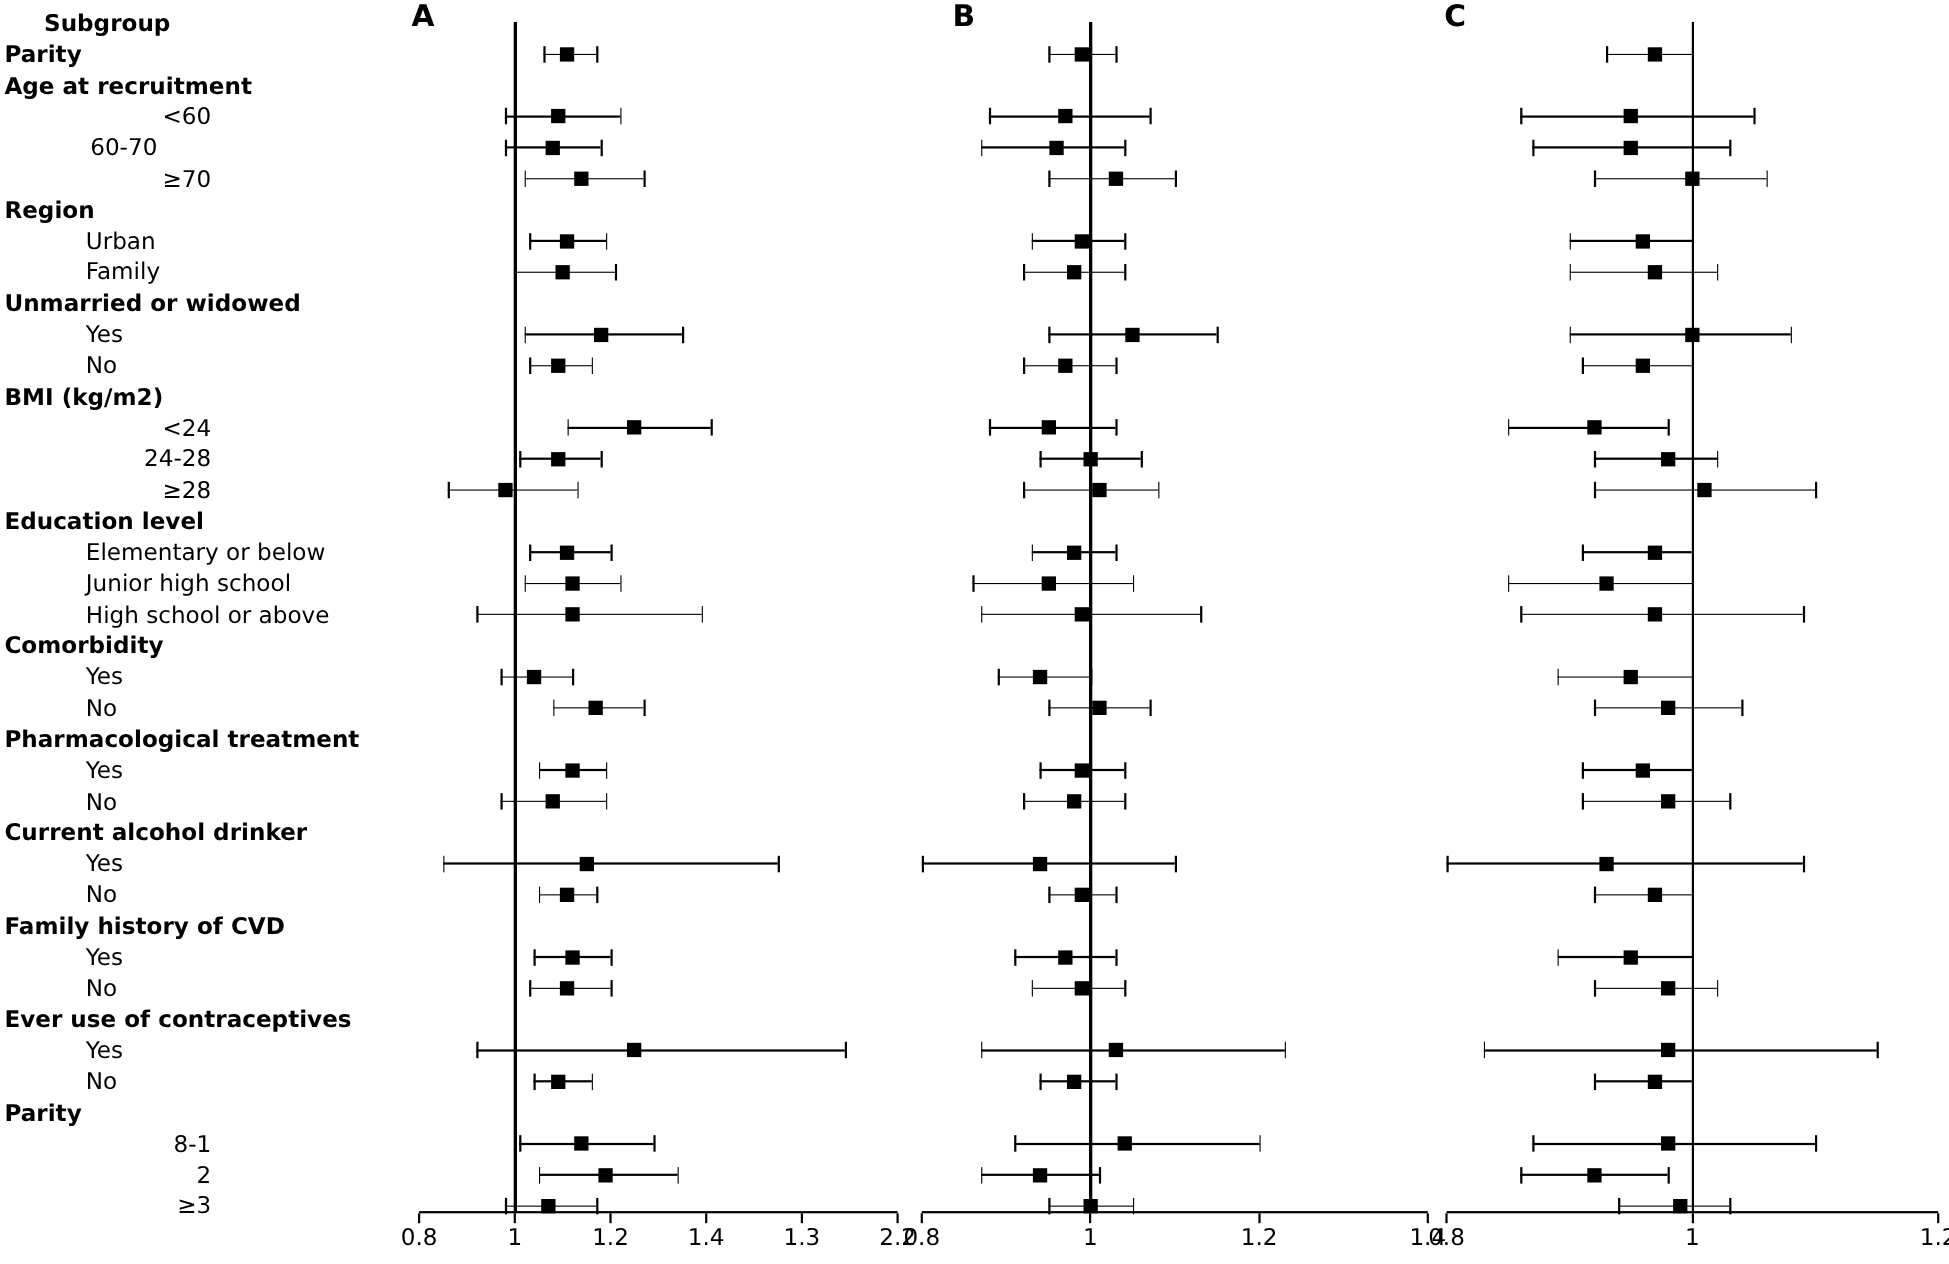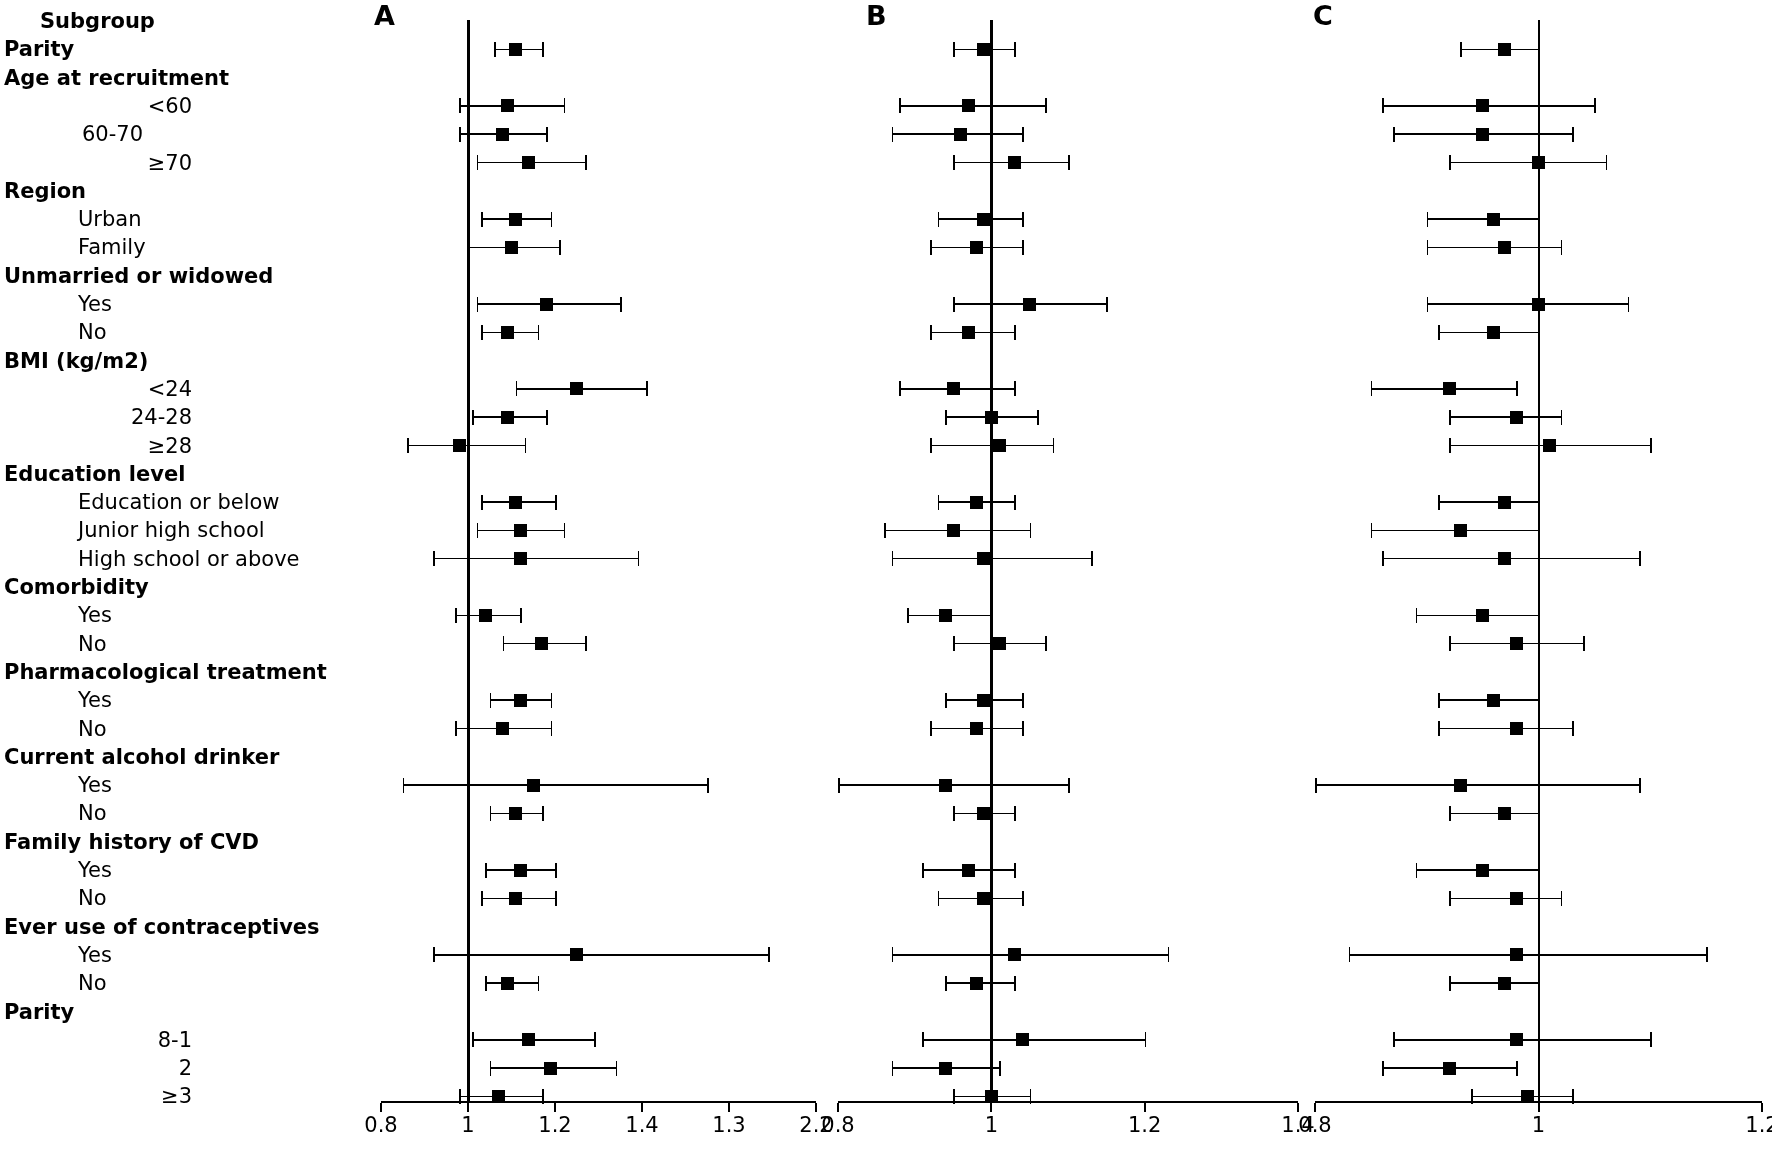--- a/index.html
+++ b/index.html
@@ -37,21 +37,21 @@
       <div class="lbl item" style="top: 209.1px; left: 78px;">Urban</div>
       <div class="lbl item" style="top: 237.4px; left: 78px;">Family</div>
       <div class="lbl head" style="top: 265.7px; left: 4px;">Unmarried or widowed</div>
       <div class="lbl item" style="top: 294px; left: 78px;">Yes</div>
       <div class="lbl item" style="top: 322.3px; left: 78px;">No</div>
       <div class="lbl head" style="top: 350.6px; left: 4px;">BMI (kg/m2)</div>
       <div class="lbl item" style="top: 378.9px; left: 82px; width: 110px; text-align: right;">&lt;24</div>
       <div class="lbl item" style="top: 407.2px; left: 82px; width: 110px; text-align: right;">24-28</div>
       <div class="lbl item" style="top: 435.5px; left: 82px; width: 110px; text-align: right;">≥28</div>
       <div class="lbl head" style="top: 463.8px; left: 4px;">Education level</div>
-      <div class="lbl item" style="top: 492.1px; left: 78px;">Education or below</div>
+      <div class="lbl item" style="top: 492.1px; left: 78px;">Elementary or below</div>
       <div class="lbl item" style="top: 520.4px; left: 78px;">Junior high school</div>
       <div class="lbl item" style="top: 548.7px; left: 78px;">High school or above</div>
       <div class="lbl head" style="top: 577px; left: 4px;">Comorbidity</div>
       <div class="lbl item" style="top: 605.3px; left: 78px;">Yes</div>
       <div class="lbl item" style="top: 633.6px; left: 78px;">No</div>
       <div class="lbl head" style="top: 661.9px; left: 4px;">Pharmacological treatment</div>
       <div class="lbl item" style="top: 690.2px; left: 78px;">Yes</div>
       <div class="lbl item" style="top: 718.5px; left: 78px;">No</div>
       <div class="lbl head" style="top: 746.8px; left: 4px;">Current alcohol drinker</div>
       <div class="lbl item" style="top: 775.1px; left: 78px;">Yes</div>

